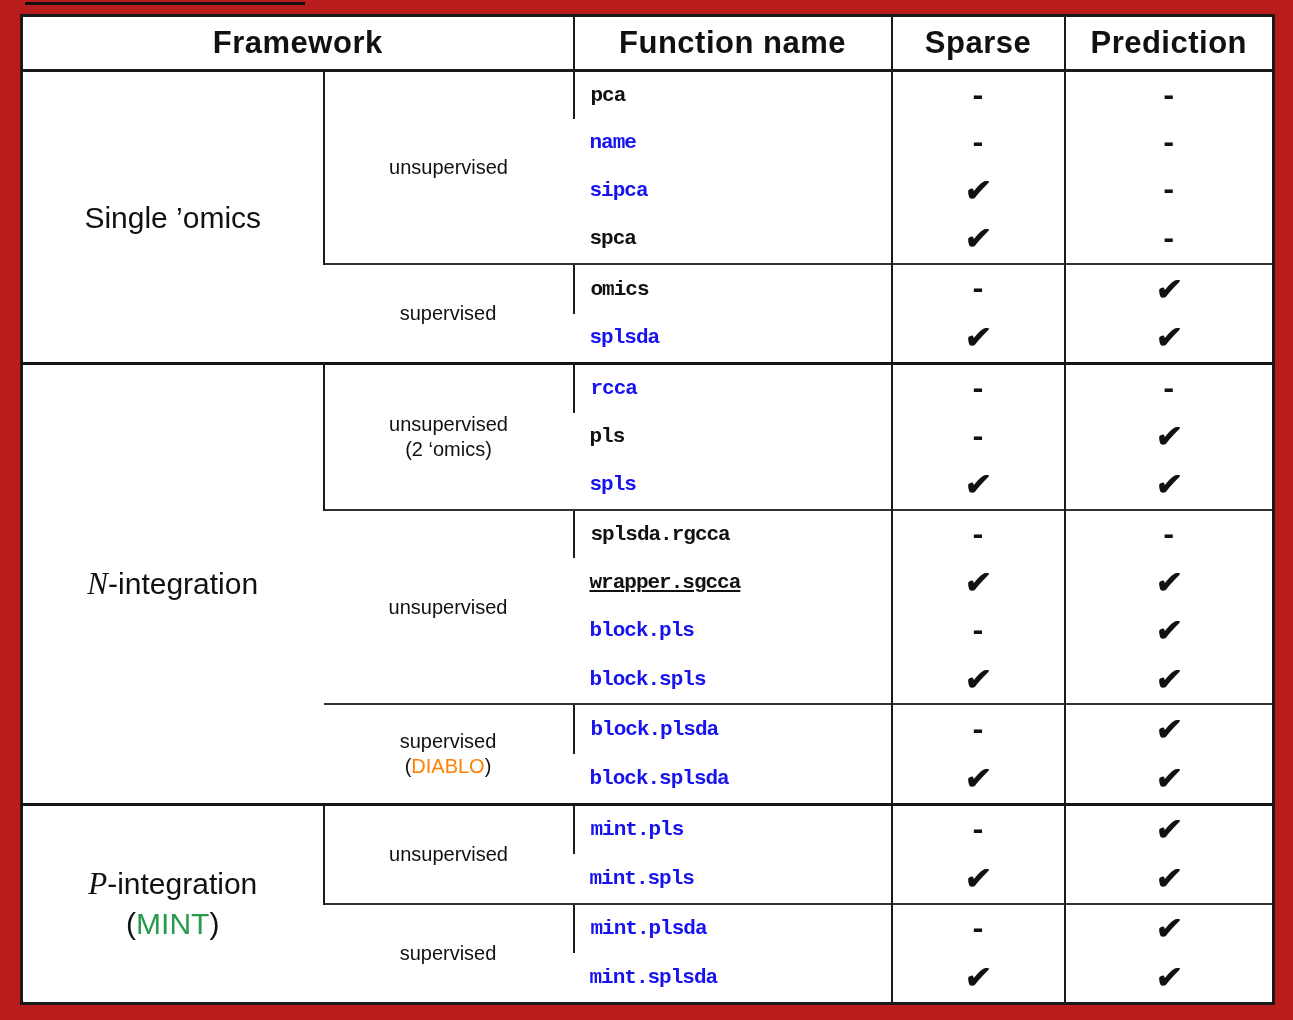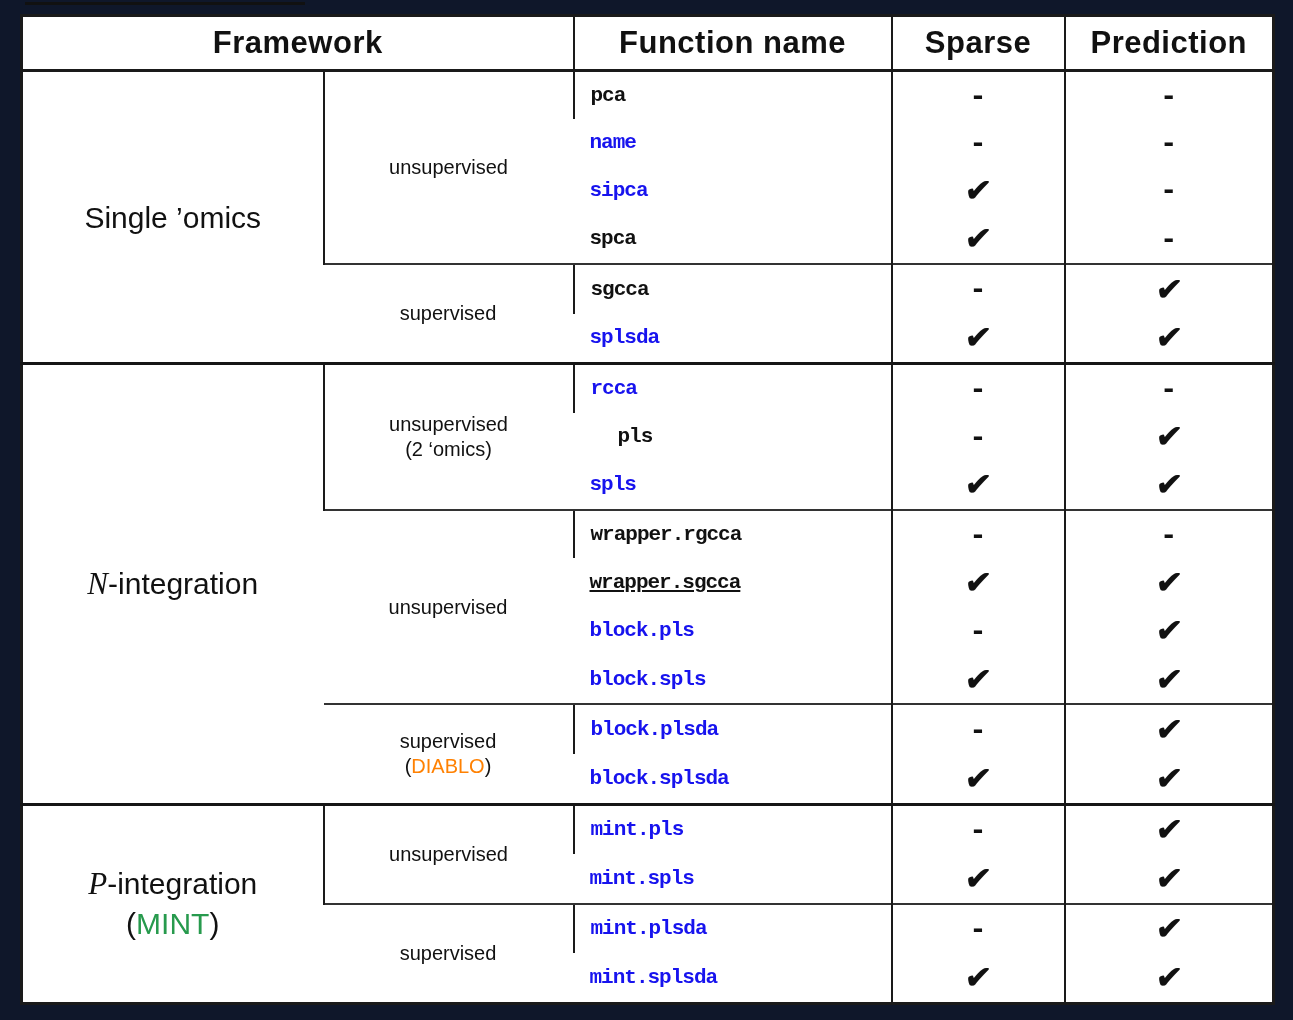--- a/index.html
+++ b/index.html
@@ -9,21 +9,21 @@
     width: 1293px;
     height: 1020px;
     font-family: "Liberation Sans", sans-serif;
     color: #111111;
   }
   #stage {
     position: relative;
     width: 1293px;
     height: 1020px;
     overflow: hidden;
-    background: #0f172a;
+    background: #b91c1c;
   }
   #top-rule {
     position: absolute;
     left: 25px;
     top: 2px;
     width: 280px;
     height: 3px;
     background: #111111;
   }
   table.methods {
@@ -150,21 +150,21 @@
         </tr>
         <tr>
           <td class="fn"><span style="color: rgb(17, 17, 17);">spca</span></td>
           <td class="mark"><span class="check">✔</span></td>
           <td class="mark"><span class="dash">-</span></td>
         </tr>
         <tr class="sub">
           <td class="sg" rowspan="2">
             <span class="line"><span>supervised</span></span>
           </td>
-          <td class="fn"><span style="color: rgb(17, 17, 17);">sgcca</span></td>
+          <td class="fn"><span style="color: rgb(17, 17, 17);">omics</span></td>
           <td class="mark"><span class="dash">-</span></td>
           <td class="mark"><span class="check">✔</span></td>
         </tr>
         <tr>
           <td class="fn"><span style="color: rgb(23, 19, 238);">splsda</span></td>
           <td class="mark"><span class="check">✔</span></td>
           <td class="mark"><span class="check">✔</span></td>
         </tr>
         <tr class="sec">
           <td class="fw" rowspan="9">
@@ -172,34 +172,34 @@
           </td>
           <td class="sg" rowspan="3">
             <span class="line"><span>unsupervised</span></span>
             <span class="line"><span>(2 ‘omics)</span></span>
           </td>
           <td class="fn"><span style="color: rgb(23, 19, 238);">rcca</span></td>
           <td class="mark"><span class="dash">-</span></td>
           <td class="mark"><span class="dash">-</span></td>
         </tr>
         <tr>
-          <td class="fn"><span style="color: rgb(17, 17, 17); margin-left: 28px;">pls</span></td>
+          <td class="fn"><span style="color: rgb(17, 17, 17);">pls</span></td>
           <td class="mark"><span class="dash">-</span></td>
           <td class="mark"><span class="check">✔</span></td>
         </tr>
         <tr>
           <td class="fn"><span style="color: rgb(23, 19, 238);">spls</span></td>
           <td class="mark"><span class="check">✔</span></td>
           <td class="mark"><span class="check">✔</span></td>
         </tr>
         <tr class="sub">
           <td class="sg" rowspan="4">
             <span class="line"><span>unsupervised</span></span>
           </td>
-          <td class="fn"><span style="color: rgb(17, 17, 17);">wrapper.rgcca</span></td>
+          <td class="fn"><span style="color: rgb(17, 17, 17);">splsda.rgcca</span></td>
           <td class="mark"><span class="dash">-</span></td>
           <td class="mark"><span class="dash">-</span></td>
         </tr>
         <tr>
           <td class="fn"><span style="color: rgb(17, 17, 17); text-decoration: underline;">wrapper.sgcca</span></td>
           <td class="mark"><span class="check">✔</span></td>
           <td class="mark"><span class="check">✔</span></td>
         </tr>
         <tr>
           <td class="fn"><span style="color: rgb(23, 19, 238); margin-top: 22px;">block.pls</span></td>

